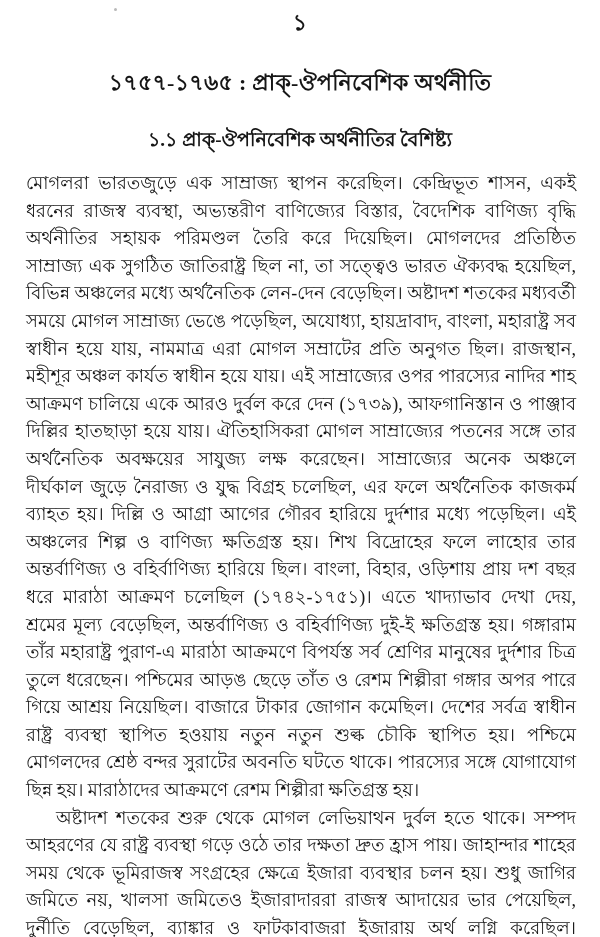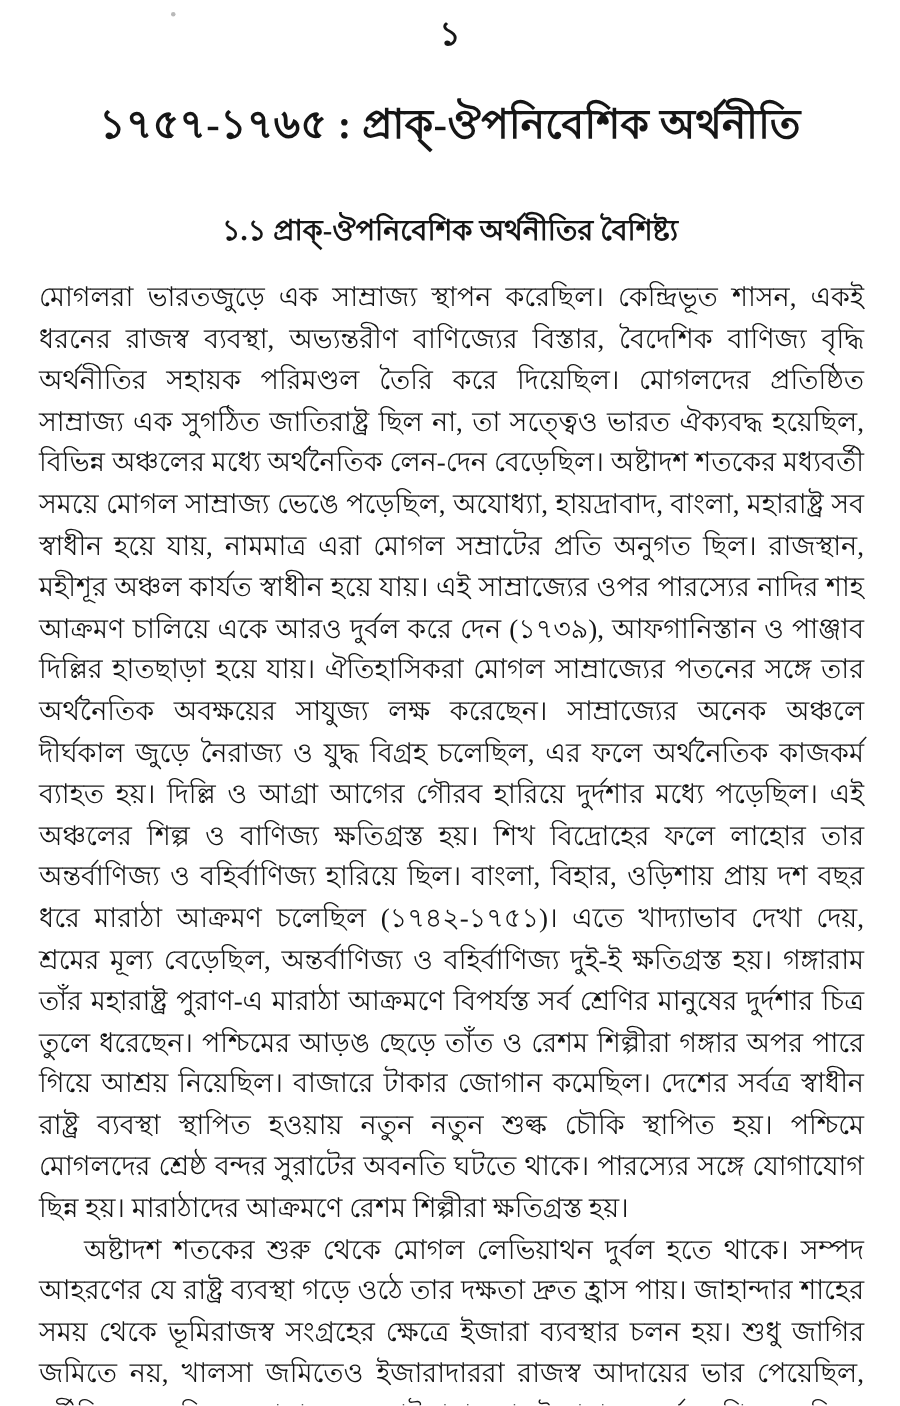--- a/index.html
+++ b/index.html
@@ -29,27 +29,27 @@
   .page-number {
     text-align: center;
     padding-top: 10px;
     font-size: 22px;
     font-weight: 700;
     line-height: 26px;
   }
   .chapter-title {
     margin: 28px 0 0 0;
     text-align: center;
-    font-size: 27px;
+    font-size: 22px;
     font-weight: 700;
     line-height: 38px;
     letter-spacing: 0.3px;
   }
   .section-heading {
-    margin: 40px 0 0 0;
+    margin: 25px 0 0 0;
     text-align: center;
     font-size: 19px;
     font-weight: 700;
     line-height: 26px;
   }
   .body-text {
     margin: 17px 24px 0 26px;
     font-size: 18px;
     line-height: 27.6px;
     text-align: justify;

